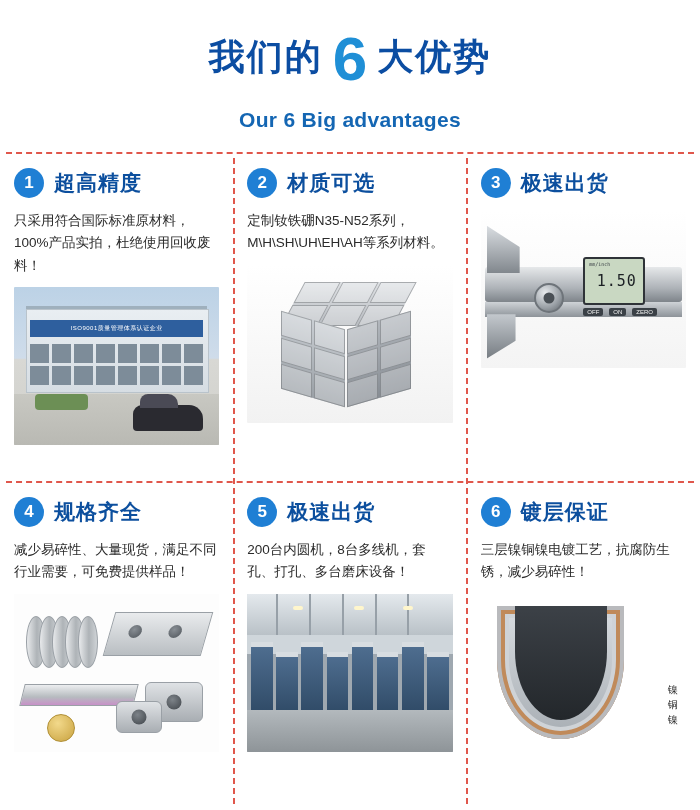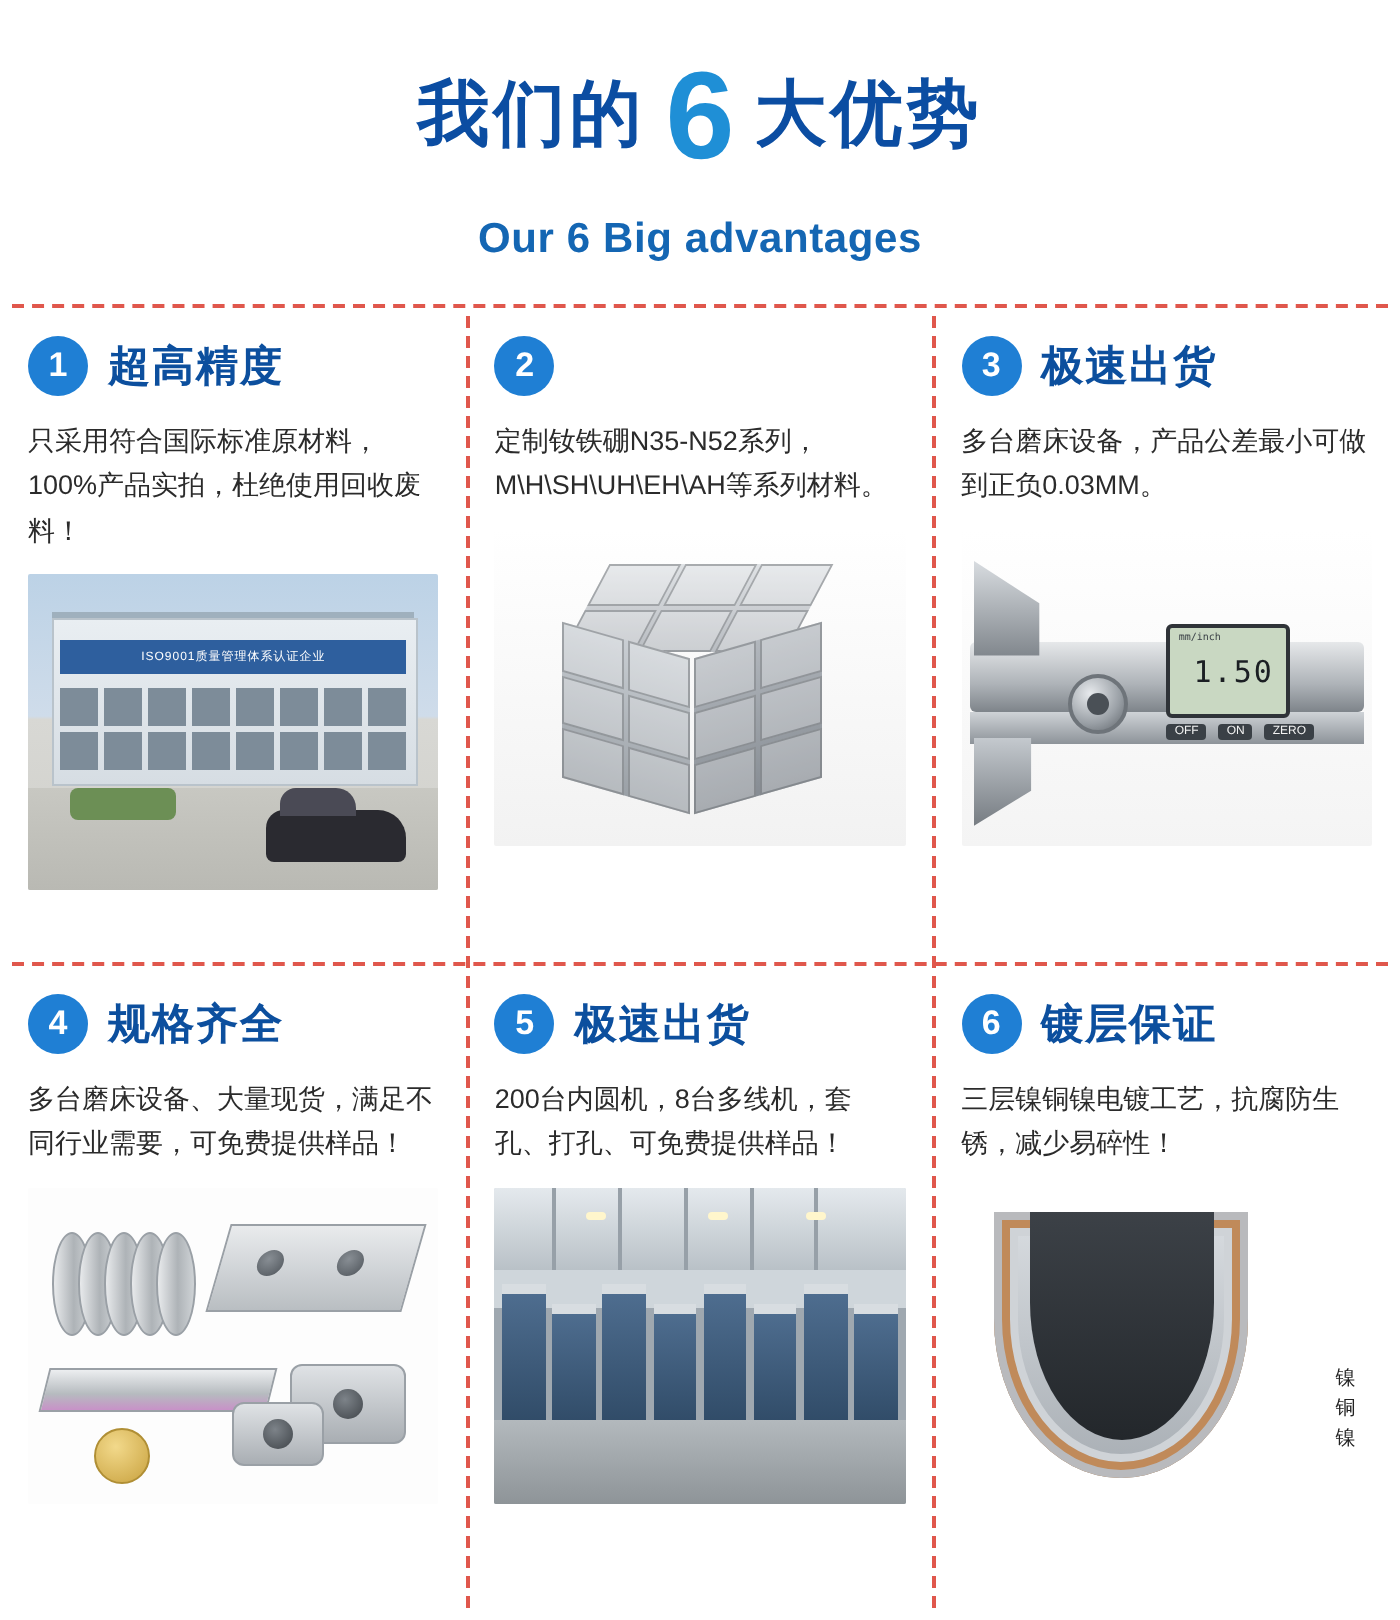--- a/index.html
+++ b/index.html
@@ -593,20 +593,21 @@
         </div>
         <div class="fac-ground"></div>
         <div class="fac-shrub"></div>
         <div class="fac-car"></div>
       </div>
     </div>
 
     <div class="cell">
       <div class="cell-head">
         <div class="badge">2</div>
+        <div class="cell-title">材质可选</div>
       </div>
       <div class="cell-desc">定制钕铁硼N35-N52系列，M\H\SH\UH\EH\AH等系列材料。</div>
       <div class="figure fig-cube">
         <div class="cube-wrap">
           <div class="cube-top">
               <i></i>
               <i></i>
               <i></i>
               <i></i>
               <i></i>
@@ -630,21 +631,20 @@
             </div>
         </div>
       </div>
     </div>
 
     <div class="cell">
       <div class="cell-head">
         <div class="badge">3</div>
         <div class="cell-title">极速出货</div>
       </div>
-      <div class="cell-desc">多台磨床设备，产品公差最小可做到正负0.03MM。</div>
       <div class="figure fig-caliper">
         <div class="cal-body"></div>
         <div class="cal-beam"></div>
         <div class="cal-jaw-upper"></div>
         <div class="cal-jaw-lower"></div>
         <div class="cal-ring"></div>
         <div class="cal-screen">
           <span class="cal-screen-label">mm/inch</span>
           <span>1.50</span>
         </div>
@@ -654,21 +654,21 @@
           <span>ZERO</span>
         </div>
       </div>
     </div>
 
     <div class="cell">
       <div class="cell-head">
         <div class="badge">4</div>
         <div class="cell-title">规格齐全</div>
       </div>
-      <div class="cell-desc">多台磨床设备、大量现货，满足不同行业需要，可免费提供样品！</div>
+      <div class="cell-desc">减少易碎性、大量现货，满足不同行业需要，可免费提供样品！</div>
       <div class="figure fig-shapes">
         <div class="disc-stack">
           <i style="left:0"></i>
             <i style="left:13px"></i>
             <i style="left:26px"></i>
             <i style="left:39px"></i>
             <i style="left:52px"></i>
         </div>
         <div class="plate">
             <i></i>
@@ -679,21 +679,21 @@
         <div class="ring-mag second"></div>
         <div class="coin"></div>
       </div>
     </div>
 
     <div class="cell">
       <div class="cell-head">
         <div class="badge">5</div>
         <div class="cell-title">极速出货</div>
       </div>
-      <div class="cell-desc">200台内圆机，8台多线机，套孔、打孔、可免费提供样品！</div>
+      <div class="cell-desc">200台内圆机，8台多线机，套孔、打孔、多台磨床设备！</div>
       <div class="figure fig-workshop">
         <div class="ws-roof">
           <i style="left:14%"></i>
             <i style="left:30%"></i>
             <i style="left:46%"></i>
             <i style="left:62%"></i>
             <i style="left:78%"></i>
         </div>
         <div class="ws-light" style="left:22%"></div>
         <div class="ws-light" style="left:52%"></div>

